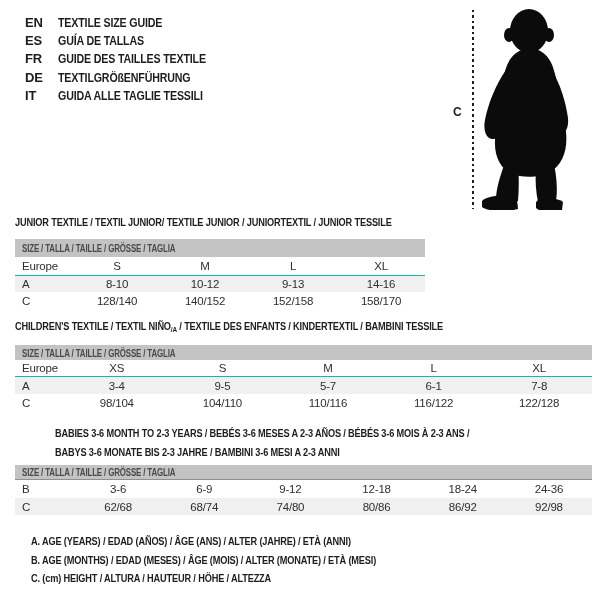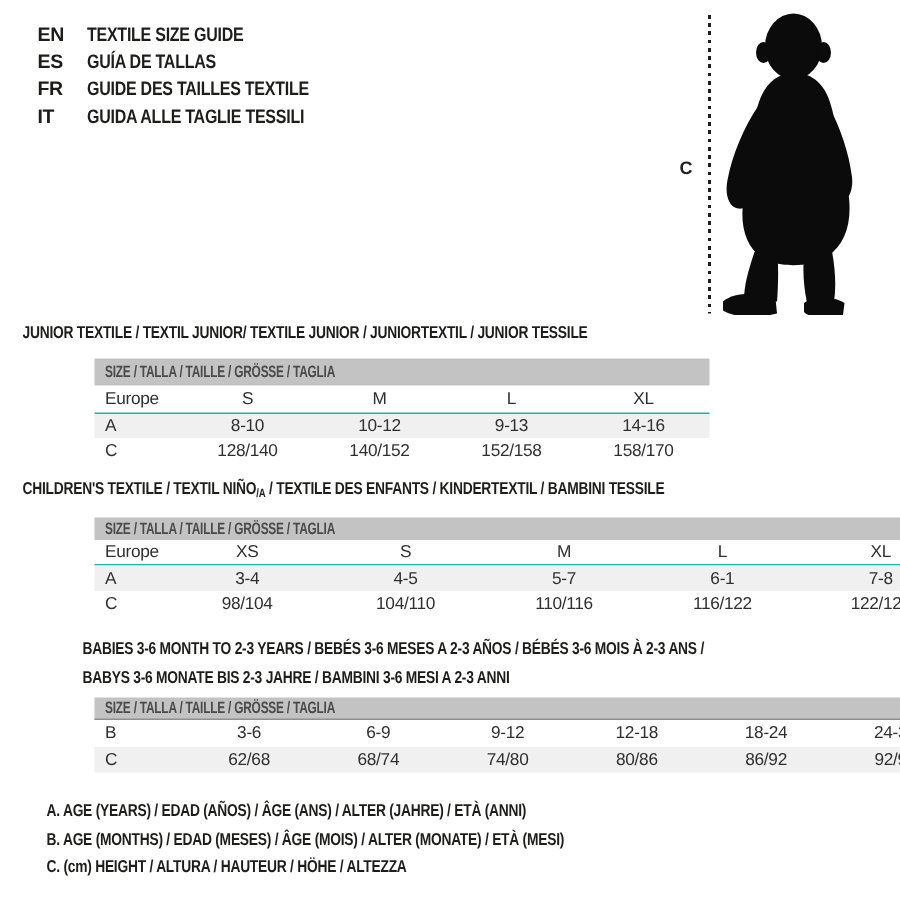--- a/index.html
+++ b/index.html
@@ -21,21 +21,21 @@
   
   .dotted-line{left:472px;top:10px;width:2px;height:199px;
     background:repeating-linear-gradient(to bottom,#1d1d1b 0 2.5px,transparent 2.5px 5.5px);}
   .height-marker{left:453px;top:105px;font-size:12px;font-weight:bold;}
 
   
   .sec-title{left:15px;font-size:11.5px;font-weight:bold;letter-spacing:-0.2px;}
   .sub{font-size:8px;vertical-align:-2px;}
 
   
-  .tbl{left:15px;font-size:11.5px;letter-spacing:-0.2px;color:#2f2f2f;margin-left:48px;}
+  .tbl{left:15px;font-size:11.5px;letter-spacing:-0.2px;color:#2f2f2f;}
   .size-bar{background:#c3c3c3;color:#4a4a4a;font-weight:bold;font-size:11px;
     display:flex;align-items:center;padding-left:7px;box-sizing:border-box;}
   .grid{display:grid;align-items:center;}
   .g5{grid-template-columns:58px repeat(4,1fr);}
   .g6{grid-template-columns:49px repeat(5,1fr);}
   .g7{grid-template-columns:60px repeat(6,1fr);}
   .hdr-row{border-bottom:1px solid #14b8a6;box-sizing:border-box;}
   .cell{text-align:center;}
   .cell-label{text-align:left;padding-left:7px;}
   .stripe{background:#f0f0f0;}
@@ -55,20 +55,24 @@
     <span class="lang-code">EN</span>
     <span class="cx82">TEXTILE SIZE GUIDE</span>
   </div>
   <div class="lang-row">
     <span class="lang-code">ES</span>
     <span class="cx82">GUÍA DE TALLAS</span>
   </div>
   <div class="lang-row">
     <span class="lang-code">FR</span>
     <span class="cx82">GUIDE DES TAILLES TEXTILE</span>
+  </div>
+  <div class="lang-row">
+    <span class="lang-code">DE</span>
+    <span class="cx82">TEXTILGRÖßENFÜHRUNG</span>
   </div>
   <div class="lang-row">
     <span class="lang-code">IT</span>
     <span class="cx82">GUIDA ALLE TAGLIE TESSILI</span>
   </div>
 </div>
 
 <div class="abs dotted-line"></div>
 <div class="abs height-marker">C</div>
 
@@ -130,21 +134,21 @@
     <span class="cell-label">Europe</span>
     <span class="cell">XS</span>
     <span class="cell">S</span>
     <span class="cell">M</span>
     <span class="cell">L</span>
     <span class="cell">XL</span>
   </div>
   <div class="grid g6 stripe" style="height:17px;">
     <span class="cell-label">A</span>
     <span class="cell">3-4</span>
-    <span class="cell">4-5</span>
+    <span class="cell">9-5</span>
     <span class="cell">5-7</span>
     <span class="cell">6-1</span>
     <span class="cell">7-8</span>
   </div>
   <div class="grid g6" style="height:17px;">
     <span class="cell-label">C</span>
     <span class="cell">98/104</span>
     <span class="cell">104/110</span>
     <span class="cell">110/116</span>
     <span class="cell">116/122</span>

